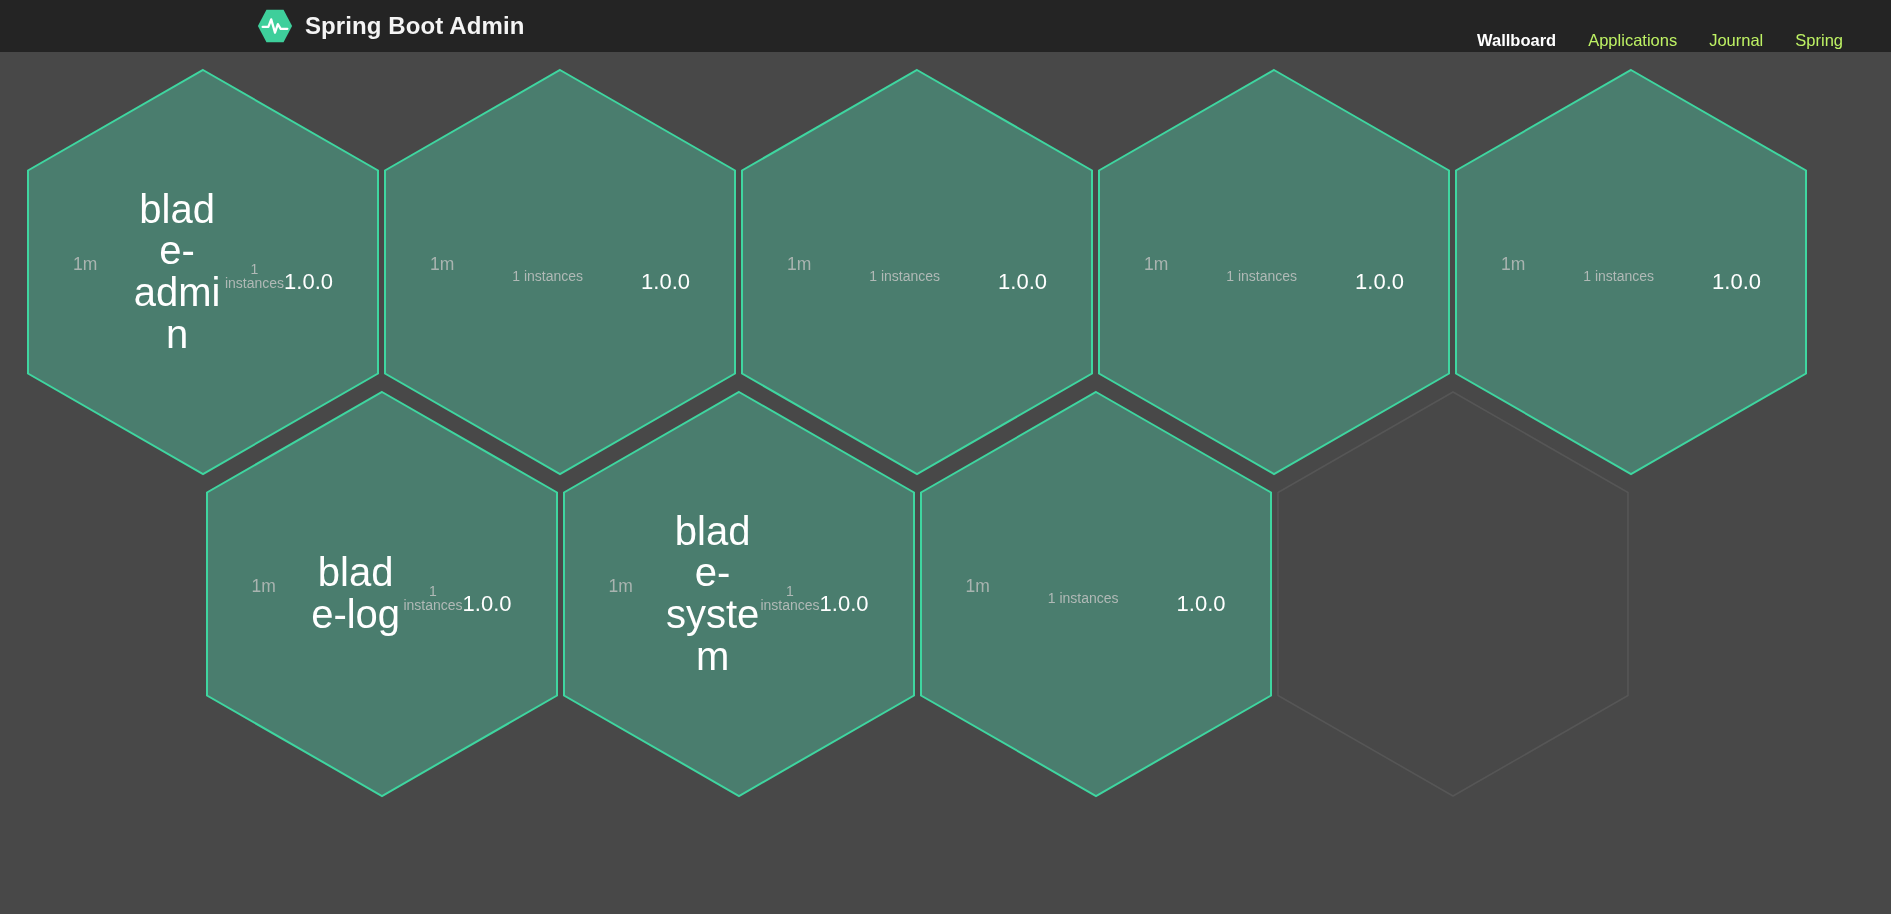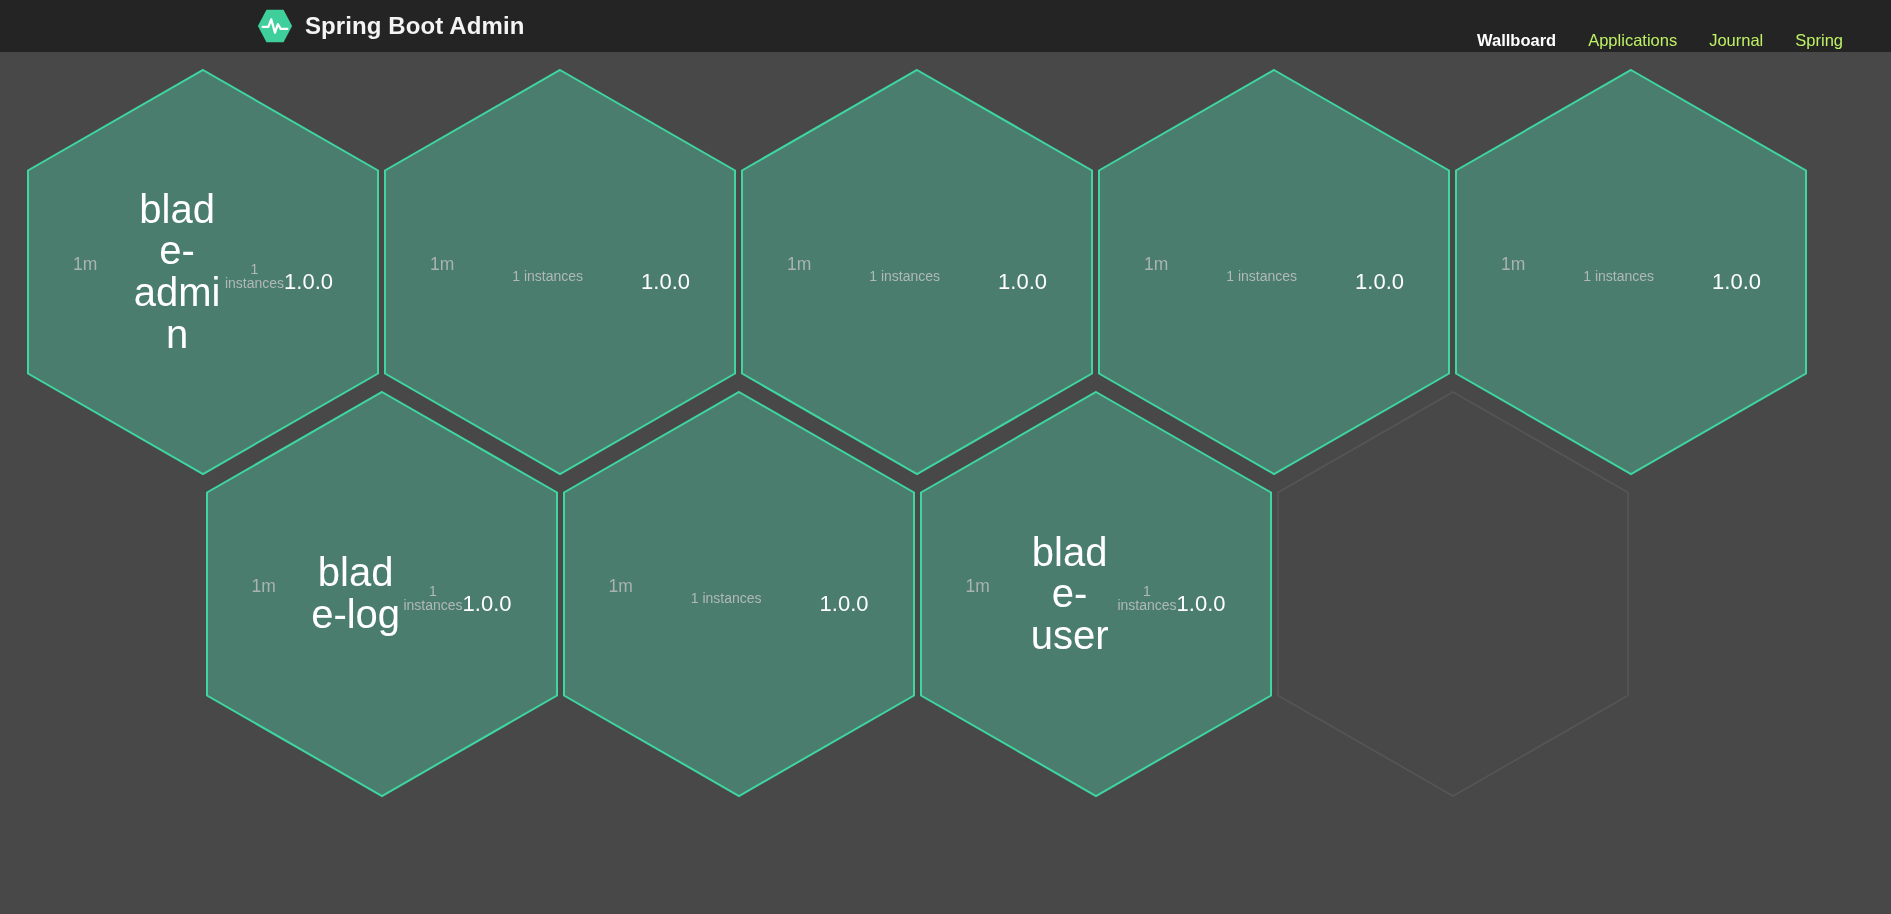--- a/index.html
+++ b/index.html
@@ -230,31 +230,31 @@
         <div class="hex-instances">1 instances</div>
         <div class="hex-version">1.0.0</div>
       </div>
     </div>
     <div class="hex is-app" style="left: 562.5px; top: 339px;">
       <svg viewBox="0 0 352 406">
         <polygon points="176,1 351,101.5 351,304.5 176,405 1,304.5 1,101.5" fill="#4a7d6e" stroke="#3fd6a0" stroke-width="2"></polygon>
       </svg>
       <div class="hex-body">
         <div class="hex-duration">1m</div>
+        <div class="hex-name">blade-system</div>
         <div class="hex-instances">1 instances</div>
         <div class="hex-version">1.0.0</div>
       </div>
     </div>
     <div class="hex is-app" style="left: 919.5px; top: 339px;">
       <svg viewBox="0 0 352 406">
         <polygon points="176,1 351,101.5 351,304.5 176,405 1,304.5 1,101.5" fill="#4a7d6e" stroke="#3fd6a0" stroke-width="2"></polygon>
       </svg>
       <div class="hex-body">
         <div class="hex-duration">1m</div>
-        <div class="hex-name">blade-user</div>
         <div class="hex-instances">1 instances</div>
         <div class="hex-version">1.0.0</div>
       </div>
     </div>
     <div class="hex is-placeholder" style="left: 1276.5px; top: 339px;">
       <svg viewBox="0 0 352 406">
         <polygon points="176,1 351,101.5 351,304.5 176,405 1,304.5 1,101.5" fill="none" stroke="#565656" stroke-width="1.6"></polygon>
       </svg>
     </div>
   </main>

